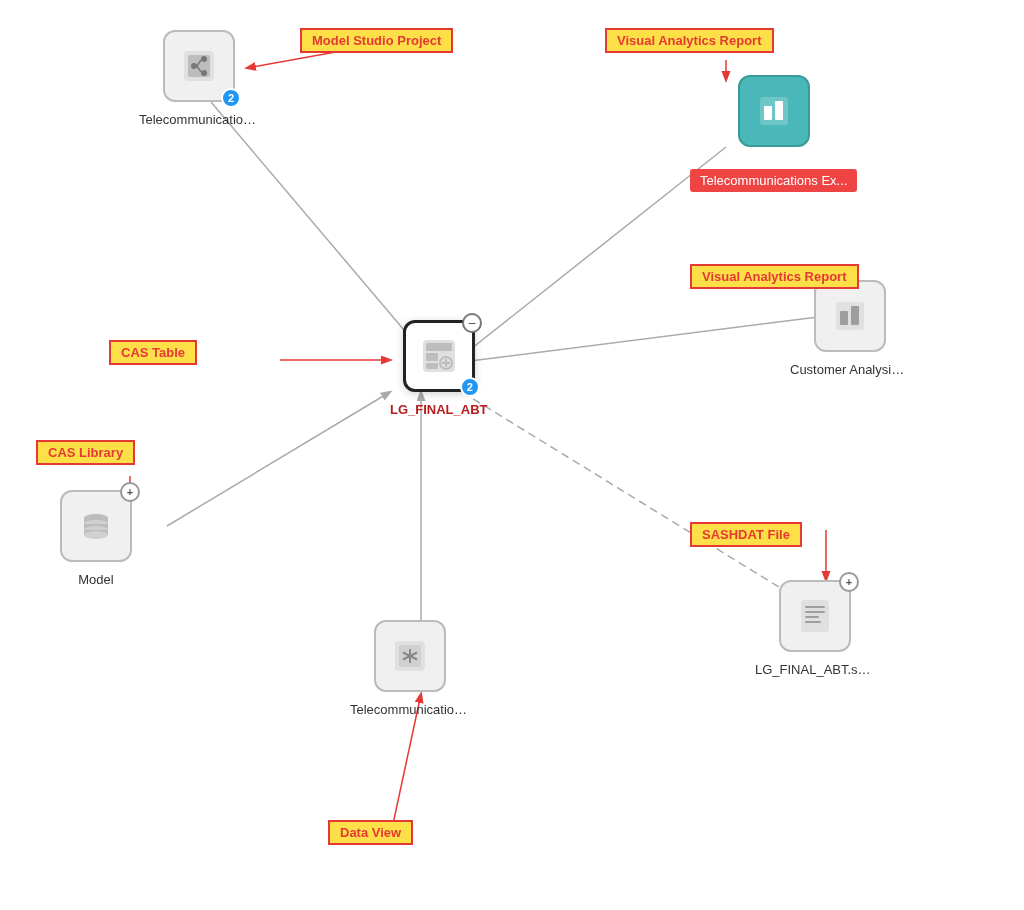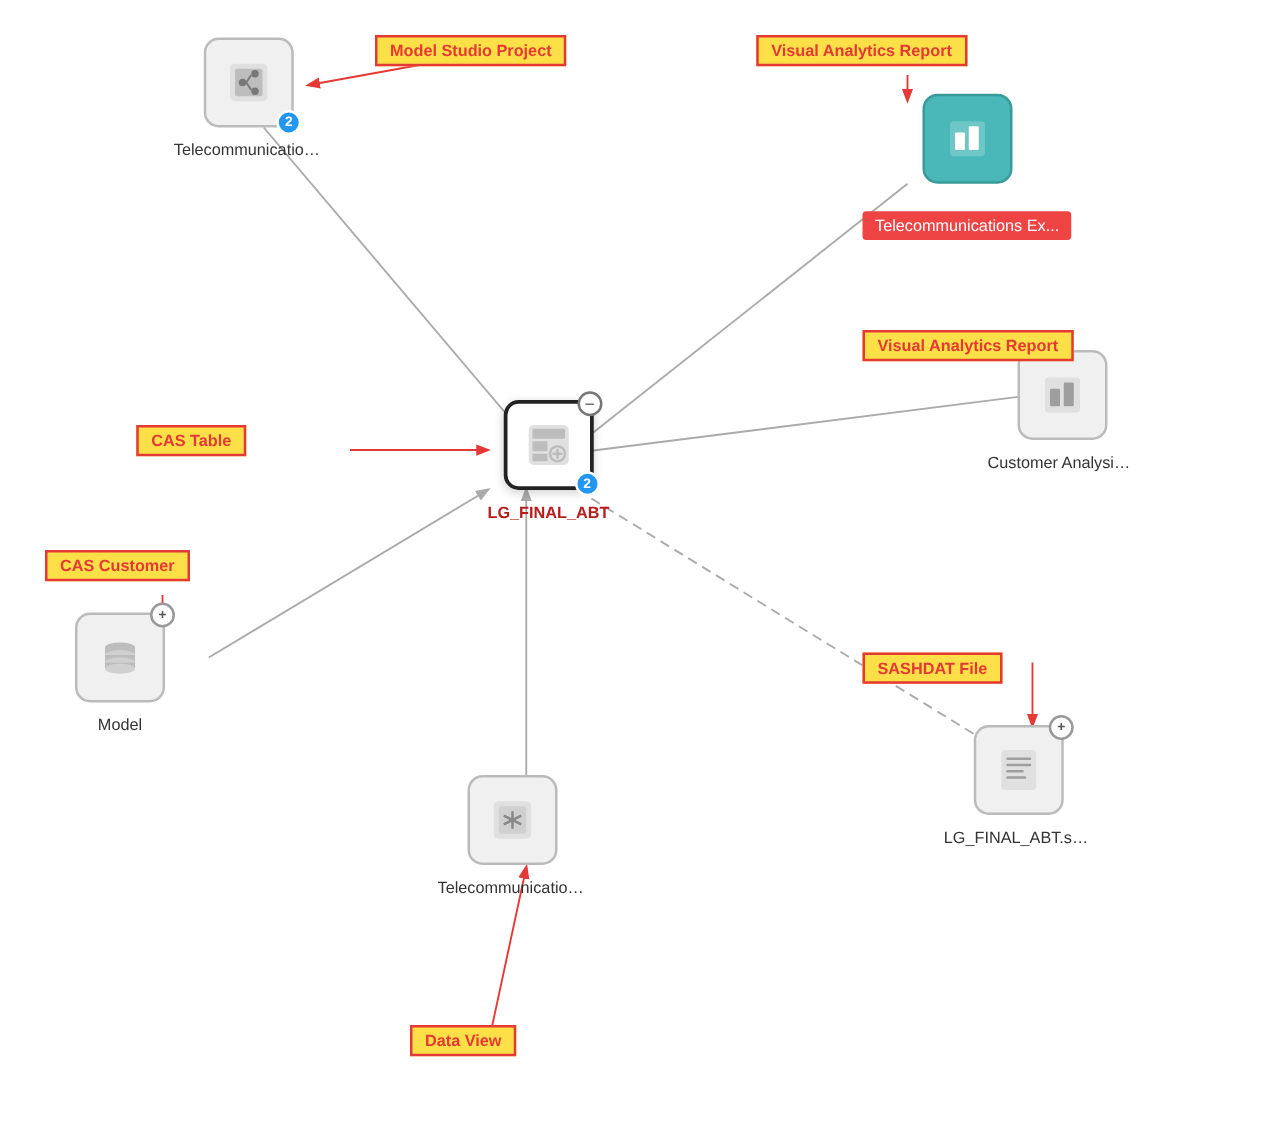--- a/index.html
+++ b/index.html
@@ -258,19 +258,19 @@
   </div>
 
   <div class="annotation-box" style="left:300px; top:28px;">Model Studio Project</div>
 
   <div class="annotation-box" style="left:605px; top:28px;">Visual Analytics Report</div>
 
   <div class="annotation-box" style="left:109px; top:340px;">CAS Table</div>
 
   <div class="annotation-box" style="left:690px; top:264px;">Visual Analytics Report</div>
 
-  <div class="annotation-box" style="left:36px; top:440px;">CAS Customer</div>
+  <div class="annotation-box" style="left:36px; top:440px;">CAS Library</div>
 
   <div class="annotation-box" style="left:690px; top:500px;margin-top:22px;">SASHDAT File</div>
 
   <div class="annotation-box" style="left:328px; top:820px;">Data View</div>
 
 </div>
 
 </body></html>

